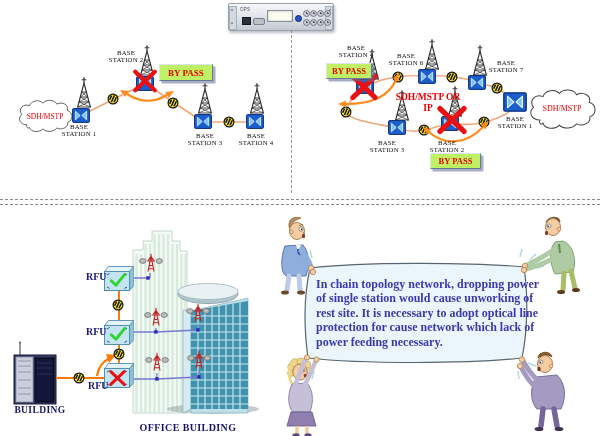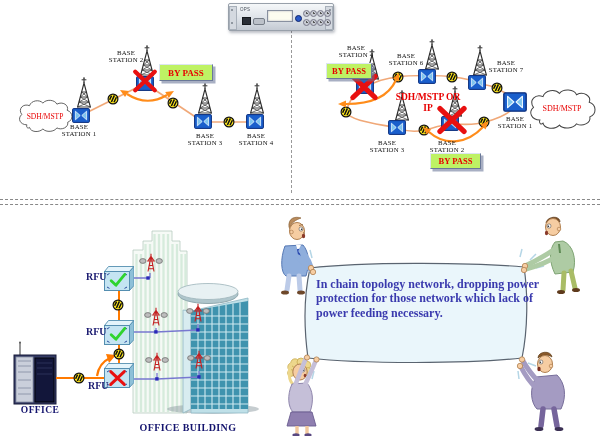--- a/index.html
+++ b/index.html
@@ -257,21 +257,21 @@
     <use href="#rfu" x="104" y="110" width="30" height="25"></use>
     <use href="#rfu" x="104" y="153" width="30" height="25"></use>
     <use href="#check" x="108" y="62" width="20" height="16"></use>
     <use href="#check" x="108" y="116" width="20" height="16"></use>
     <use href="#redx" x="107" y="159" width="21" height="18"></use>
   </svg>
 
   <div class="rfulbl" style="left:86px;top:271px;">RFU</div>
   <div class="rfulbl" style="left:86px;top:326px;">RFU</div>
   <div class="rfulbl" style="left:88px;top:380px;">RFU</div>
-  <div class="navylbl" style="left:7px;top:405px;width:66px;font-size:9.5px;">OFFICE</div>
+  <div class="navylbl" style="left:7px;top:405px;width:66px;font-size:9.5px;">BUILDING</div>
   <div class="navylbl" style="left:138px;top:422px;width:100px;font-size:10px;">OFFICE BUILDING</div>
 
   <svg style="left:270px;top:205px;" width="330" height="231">
 
     <path d="M40,63 C90,57 200,57 254,62 C258,88 258,124 252,153 C200,159 90,159 38,153 C34,124 34,90 40,63 Z" fill="#EAF6FB" stroke="#5A6470" stroke-width="1.2"></path>
     <g stroke="#B5D6E6" stroke-width="1.5" fill="none">
       <path d="M34,56 l-6,-6 M42,53 l-2,-8 M28,64 l-8,-3"></path>
       <path d="M260,55 l6,-6 M250,52 l2,-8 M266,63 l8,-2"></path>
       <path d="M30,158 l-8,4 M34,163 l-5,7 M44,166 l-2,8"></path>
       <path d="M258,158 l8,3 M256,163 l6,7 M248,166 l1,8"></path>
@@ -353,17 +353,19 @@
       <circle cx="252" cy="154.5" r="2.7" fill="#F6CDA2" stroke="#B08050" stroke-width="0.8"></circle>
       <circle cx="250" cy="161" r="2.7" fill="#F6CDA2" stroke="#B08050" stroke-width="0.8"></circle>
       <path d="M273,204 L271,221 M284,204 L287,221" stroke="#76659C" stroke-width="5.5" fill="none" stroke-linecap="round"></path>
       <ellipse cx="269" cy="224" rx="4.4" ry="2.1" fill="#3C3154"></ellipse>
       <ellipse cx="289" cy="224" rx="4.4" ry="2.1" fill="#3C3154"></ellipse>
     </g>
   </svg>
 
   <div id="bannertext">
     <div class="bline">In chain topology network, dropping power</div>
-    <div class="bline">protection for those network which lack of</div>
+    <div class="bline">of single station would cause unworking of</div>
+    <div class="bline">rest site. It is necessary to adopt optical line</div>
+    <div class="bline">protection for cause network which lack of</div>
     <div class="bline">power feeding necessary.</div>
   </div>
 
 </div>
 
 </body></html>

